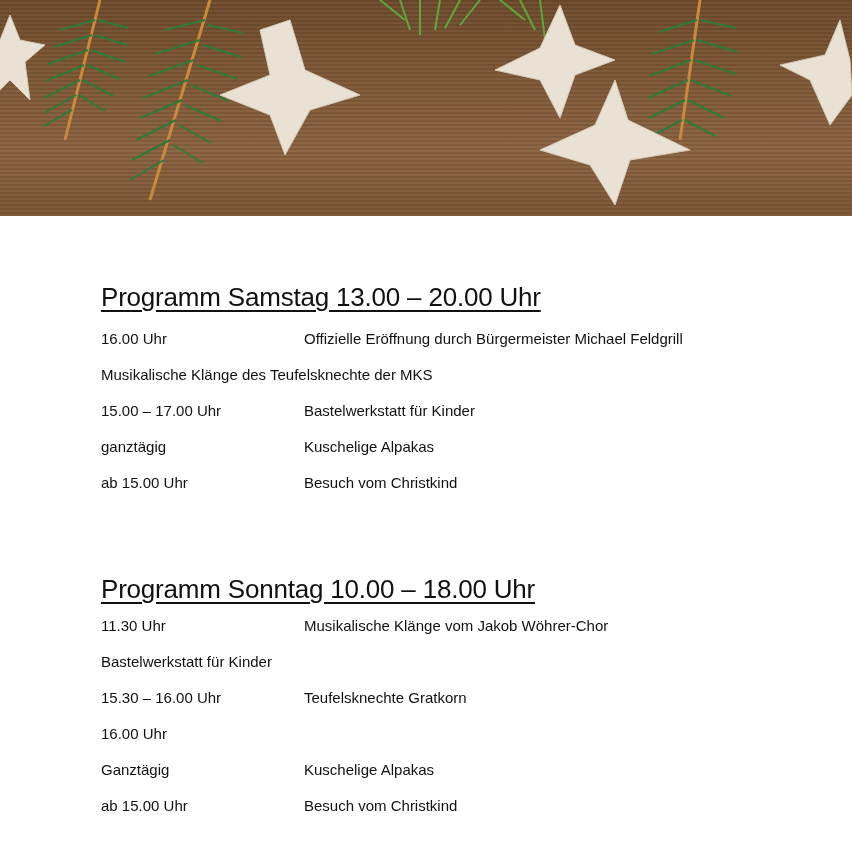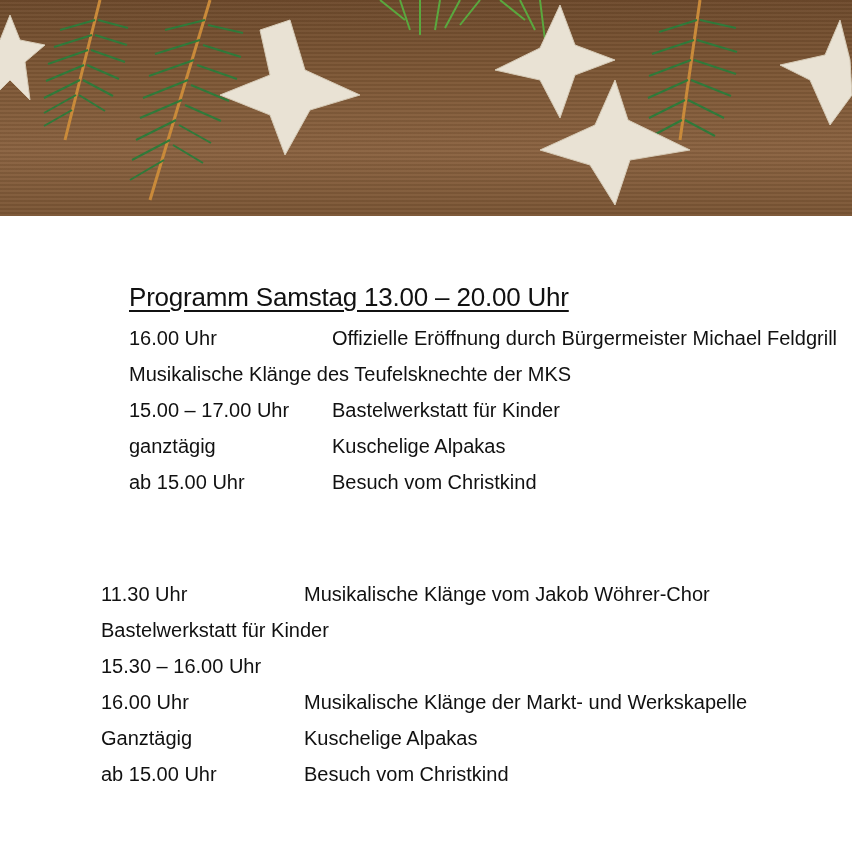--- a/index.html
+++ b/index.html
@@ -6,24 +6,24 @@
     body { width: 852px; height: 852px; overflow: hidden; position: relative;
            font-family: "Liberation Sans", "DejaVu Sans", sans-serif; color: #111; }
     .banner { position: absolute; left: 0; top: 0; width: 852px; height: 216px; overflow: hidden;
               background: linear-gradient(180deg, #6e4a2c 0%, #7d5735 35%, #8a6240 70%, #7a5534 100%); }
     .banner .grain { position: absolute; inset: 0;
       background: repeating-linear-gradient(180deg, rgba(0,0,0,0.06) 0 2px, rgba(255,255,255,0.03) 2px 4px); }
     .banner svg { position: absolute; left: 0; top: 0; }
     .section { position: absolute; left: 101px; width: 720px; }
     .section-title { font-size: 26px; text-decoration: underline; text-underline-offset: 4px;
                      text-decoration-thickness: 1.5px; margin: 0; font-weight: normal; letter-spacing: -0.2px; }
-    .row { display: flex; height: 36px; align-items: center; font-size: 20px; }
+    .row { display: flex; height: 36px; align-items: center; font-size: 15px; }
     .row .time { width: 203px; }
     .row .event { flex: 1; }
-    #sat { top: 282px; margin-left: 28px; }
+    #sat { top: 282px; }
     #sat .rows { margin-top: 7px; }
     #sun { top: 574px; }
     #sun .rows { margin-top: 2px; }
   </style>
 </head>
 <body>
 
 <div class="banner">
   <div class="grain"></div>
   <svg width="852" height="216" viewBox="0 0 852 216">
@@ -75,34 +75,35 @@
       <span class="event">Kuschelige Alpakas</span>
     </div>
     <div class="row">
       <span class="time">ab 15.00 Uhr</span>
       <span class="event">Besuch vom Christkind</span>
     </div>
   </div>
 </section>
 
 <section class="section" id="sun">
+  <h2 class="section-title">Programm Sonntag 10.00 – 18.00 Uhr</h2>
   <div class="rows">
     <div class="row">
       <span class="time">11.30 Uhr</span>
       <span class="event">Musikalische Klänge vom Jakob Wöhrer-Chor</span>
     </div>
     <div class="row">
       <span class="event">Bastelwerkstatt für Kinder</span>
     </div>
     <div class="row">
       <span class="time">15.30 – 16.00 Uhr</span>
+      <span class="event">Teufelsknechte Gratkorn</span>
     </div>
     <div class="row">
       <span class="time">16.00 Uhr</span>
-      <span class="event">Musikalische Klänge der Markt- und Werkskapelle</span>
     </div>
     <div class="row">
       <span class="time">Ganztägig</span>
       <span class="event">Kuschelige Alpakas</span>
     </div>
     <div class="row">
       <span class="time">ab 15.00 Uhr</span>
       <span class="event">Besuch vom Christkind</span>
     </div>
   </div>

